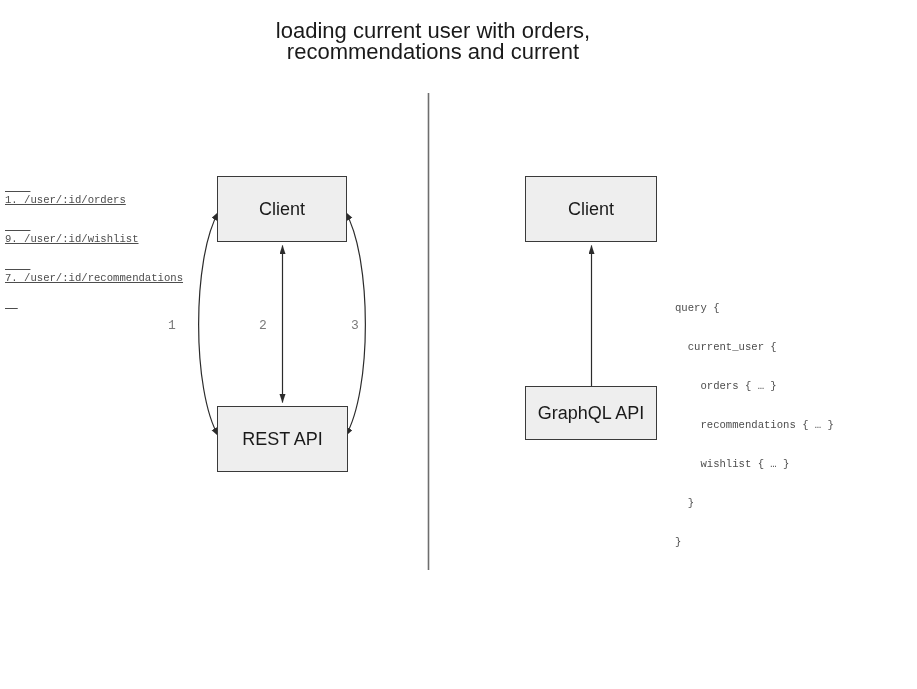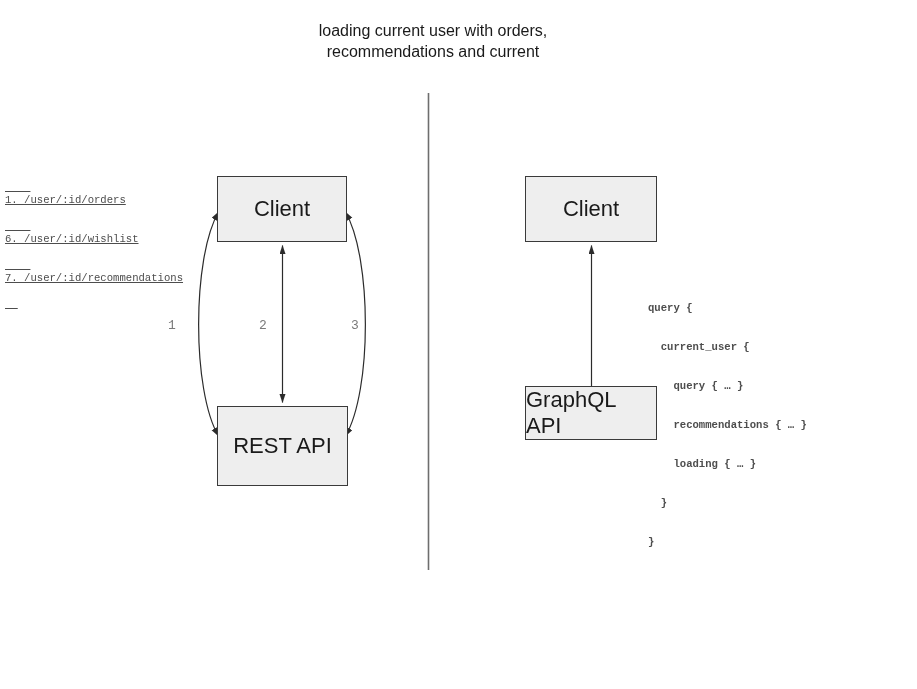--- a/index.html
+++ b/index.html
@@ -14,51 +14,51 @@
     background: #ffffff;
     overflow: hidden;
     font-family: "Liberation Sans", sans-serif;
   }
   .title {
     position: absolute;
     left: 433px;
     top: 21px;
     transform: translateX(-50%);
     text-align: center;
-    font-size: 16px;
+    font-size: 22px;
     line-height: 20.5px;
     color: var(--label-text, #1a1a1a);
     white-space: nowrap;
   }
   .node-box {
     position: absolute;
     background: var(--box-fill, #eeeeee);
     border: 1px solid var(--box-border, #3a3a3a);
     display: flex;
     align-items: center;
     justify-content: center;
-    font-size: 22px;
+    font-size: 18px;
     color: var(--label-text, #1a1a1a);
     box-sizing: border-box;
   }
   .box-client-rest   { left: 217px; top: 176px; width: 130px; height: 66px; }
-  .box-rest-api      { left: 217px; top: 406px; width: 131px; height: 80px; }
+  .box-rest-api      { left: 217px; top: 406px; width: 131px; height: 66px; }
   .box-client-gql    { left: 525px; top: 176px; width: 132px; height: 66px; }
   .box-graphql-api   { left: 525px; top: 386px; width: 132px; height: 54px; }
 
   .mono-block {
     position: absolute;
     font-family: "Liberation Mono", "DejaVu Sans Mono", monospace;
     font-size: 10.6px;
     line-height: 13px;
     color: var(--mono-text, #4d4d4d);
     white-space: pre;
   }
   .endpoint-list { left: 5px; top: 168px; text-decoration: underline; }
-  .query-block   { left: 648px; top: 276px; font-weight: bold; }
+  .query-block   { left: 675px; top: 276px; }
 
   .arrow-num {
     position: absolute;
     transform: translate(-50%, -50%);
     font-family: "Liberation Mono", "DejaVu Sans Mono", monospace;
     font-size: 13px;
     color: var(--arrow-label, #7a7a7a);
   }
   .num-1 { left: 172px; top: 325px; }
   .num-2 { left: 263px; top: 325px; }
@@ -96,21 +96,21 @@
     <path class="arrow-line" d="M 591.5 245.5 L 591.5 403.5" marker-start="url(#ah)" marker-end="url(#ah)"></path>
   </svg>
 
   <div class="title">
     <div>loading current user with orders,</div>
     <div>recommendations and current</div>
   </div>
 
   <div class="mono-block endpoint-list">
     <div>1. /user/:id/orders</div>
-    <div>6. /user/:id/wishlist</div>
+    <div>9. /user/:id/wishlist</div>
     <div>7. /user/:id/recommendations</div>
   </div>
 
   <div class="node-box box-client-rest">
     <span>Client</span>
   </div>
   <div class="node-box box-rest-api">
     <span>REST API</span>
   </div>
 
@@ -121,20 +121,20 @@
   <div class="node-box box-client-gql">
     <span>Client</span>
   </div>
   <div class="node-box box-graphql-api">
     <span>GraphQL API</span>
   </div>
 
   <div class="mono-block query-block">
     <div>query {</div>
     <div>  current_user {</div>
-    <div>    query { … }</div>
+    <div>    orders { … }</div>
     <div>    recommendations { … }</div>
-    <div>    loading { … }</div>
+    <div>    wishlist { … }</div>
     <div>  }</div>
     <div>}</div>
   </div>
 
 </div>
 
 </body></html>

